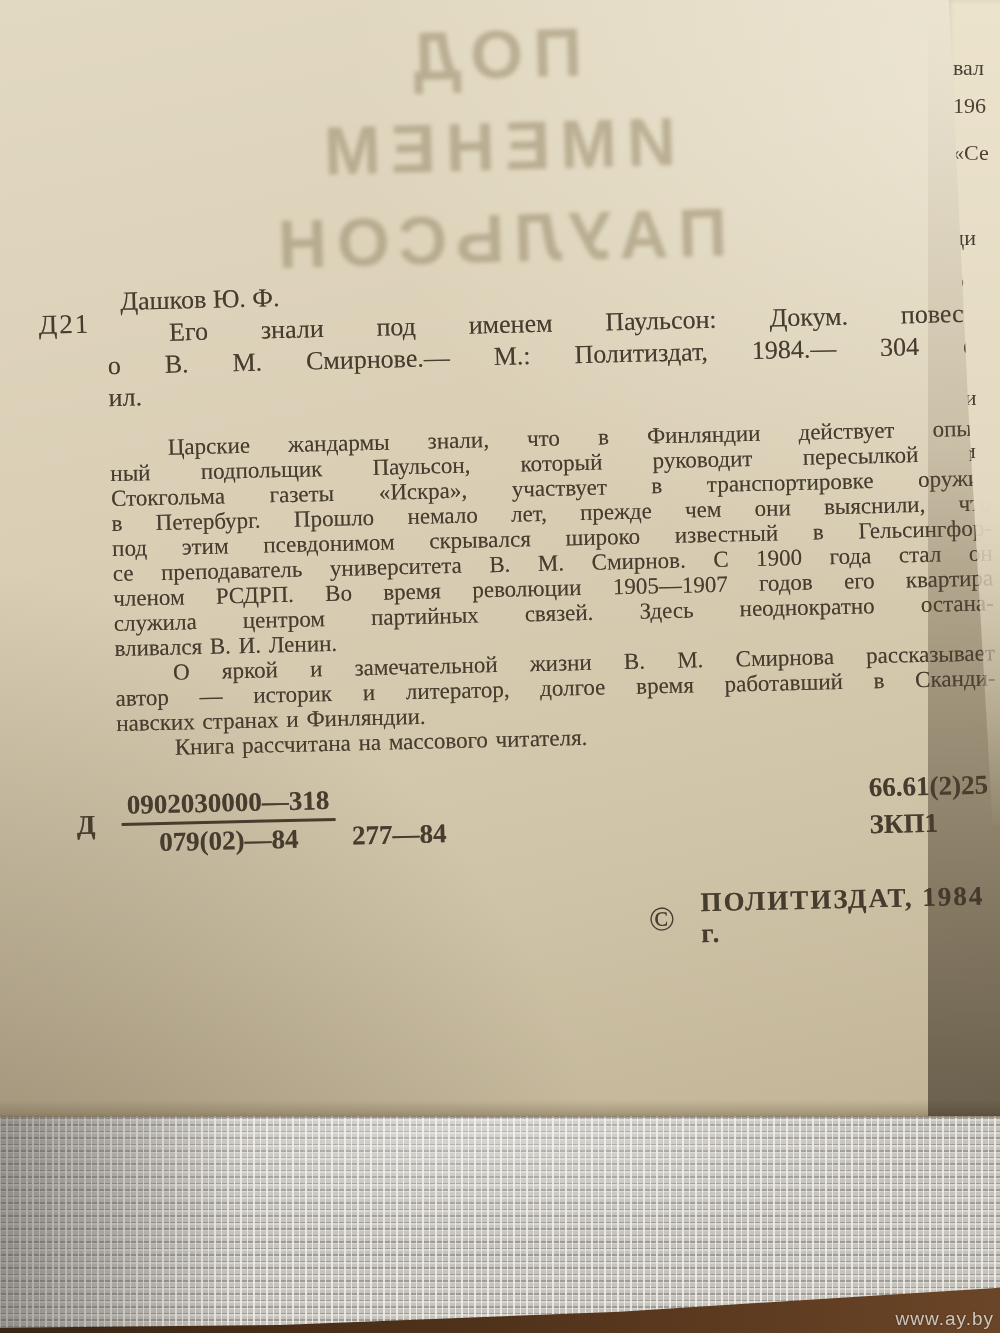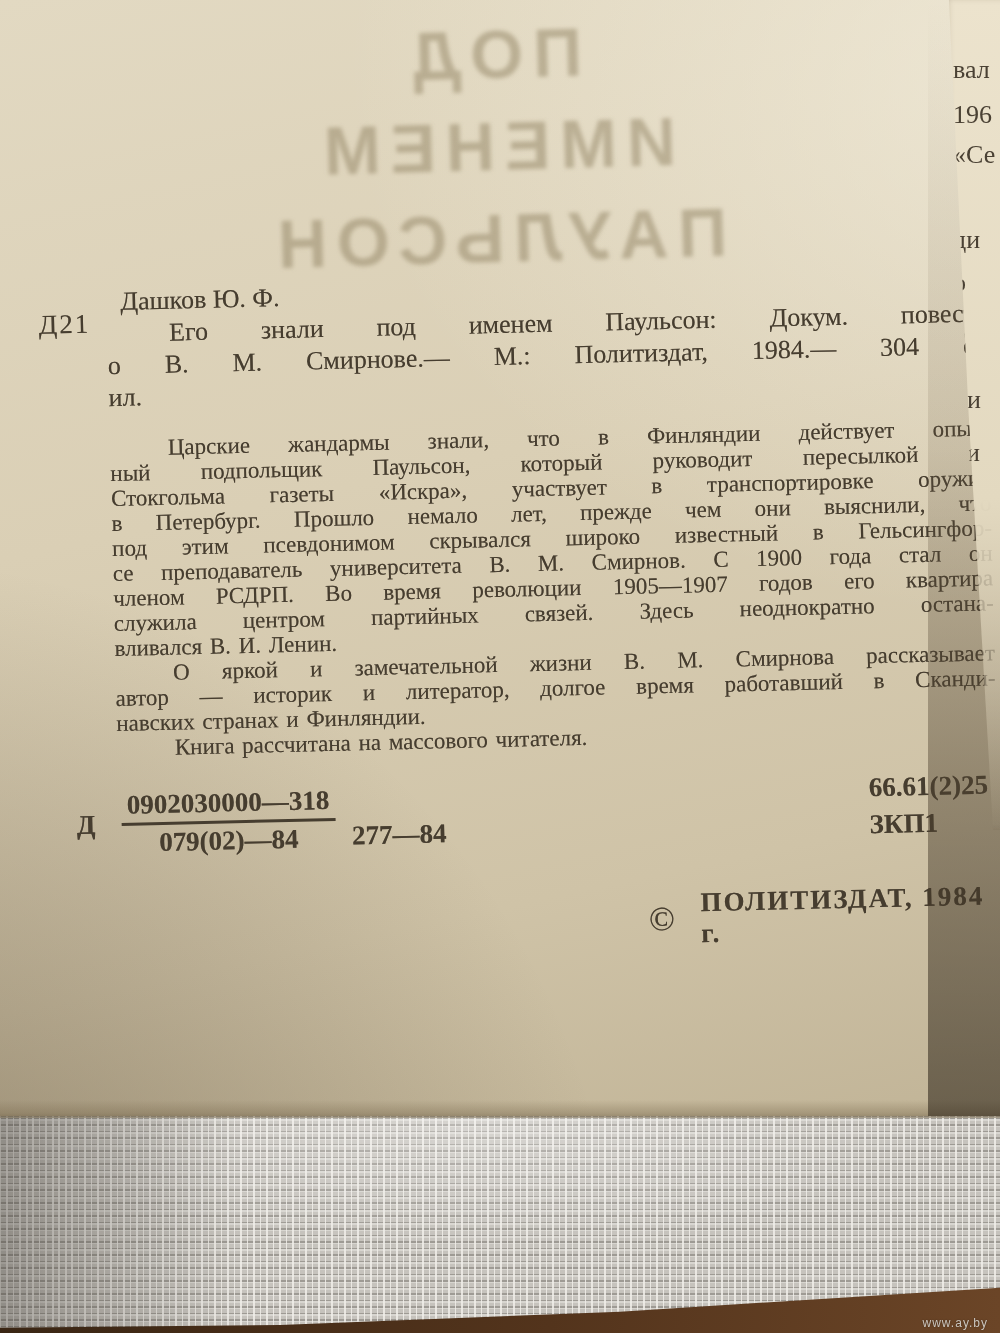--- a/index.html
+++ b/index.html
@@ -36,21 +36,21 @@
       rgba(110,95,72,0) 0%, rgba(110,95,72,.18) 40%,
       rgba(80,67,48,.45) 68%, rgba(52,43,30,.62) 100%);
   }
   
   .facing-sliver{
     position:absolute;right:0;top:0;width:58px;height:830px;overflow:hidden;
     background:linear-gradient(to bottom,#ece3cd 0%,#e3d9c0 60%, rgba(224,214,190,0) 100%);
     clip-path:polygon(12% 0, 100% 0, 100% 100%, 88% 100%, 46% 50%);
     box-shadow:inset 8px 0 9px -5px rgba(88,73,52,.55);
   }
-  .frag{position:absolute;left:11px;font-size:26px;color:#4a4134;white-space:nowrap;}
+  .frag{position:absolute;left:11px;font-size:22px;color:#4a4134;white-space:nowrap;}
   
   .text-block{
     position:absolute;left:28px;top:288px;width:955px;
     transform:rotate(-1.35deg);transform-origin:0 0;
     color:#463d2f;text-shadow:0 0 .5px rgba(70,61,47,.55);
   }
   .index-code{position:absolute;left:10px;top:22px;font-size:27px;letter-spacing:2px;}
   .content{margin-left:78px;width:880px;}
   .author{font-size:26px;line-height:32px;margin-left:14px;}
   .bib{font-size:26px;line-height:32px;text-align:justify;text-align-last:justify;word-spacing:3px;}
@@ -81,22 +81,22 @@
       repeating-linear-gradient(0deg, rgba(240,238,233,.70) 0 1.5px, rgba(0,0,0,0) 1.5px 6.5px),
       repeating-linear-gradient(0deg, rgba(66,61,53,.30) 0 3px, rgba(0,0,0,0) 3px 6.5px);
     border-top:2px solid rgba(124,109,82,.55);
   }
   .brown-strip{
     position:absolute;left:0;top:0;width:1000px;height:1333px;
     background:linear-gradient(90deg,#3a2614 0%,#53341c 55%,#6b4527 100%);
     clip-path:polygon(0 99.6%, 28% 99.4%, 62% 98.4%, 100% 96.6%, 100% 100%, 0 100%);
   }
   .watermark{
-    position:absolute;right:12px;bottom:3px;
-    font-family:"Liberation Sans",sans-serif;font-size:12px;letter-spacing:1px;
+    position:absolute;right:6px;bottom:3px;
+    font-family:"Liberation Sans",sans-serif;font-size:19px;letter-spacing:1px;
     color:#d6d4cf;opacity:.9;text-shadow:0 0 2px rgba(0,0,0,.45);
   }
 </style>
 </head>
 <body>
 
 <div class="photo">
 
   <div class="page">
 
@@ -152,21 +152,21 @@
       </div>
     </div>
 
     <div class="page-bottom-edge"></div>
   </div>
 
   <div class="right-shadow"></div>
 
   <div class="facing-sliver">
     <div class="frag" style="top:55px">вал</div>
-    <div class="frag" style="top:100px">196</div>
+    <div class="frag" style="top:93px">196</div>
     <div class="frag" style="top:140px">«Се</div>
     <div class="frag" style="top:225px">ди</div>
     <div class="frag" style="top:268px">о</div>
     <div class="frag" style="top:320px">о</div>
     <div class="frag" style="top:385px">ни</div>
     <div class="frag" style="top:438px">ли</div>
     <div class="frag" style="top:510px">р</div>
     <div class="frag" style="top:578px">г</div>
     <div class="frag" style="top:640px">п</div>
     <div class="frag" style="top:705px">П</div>

